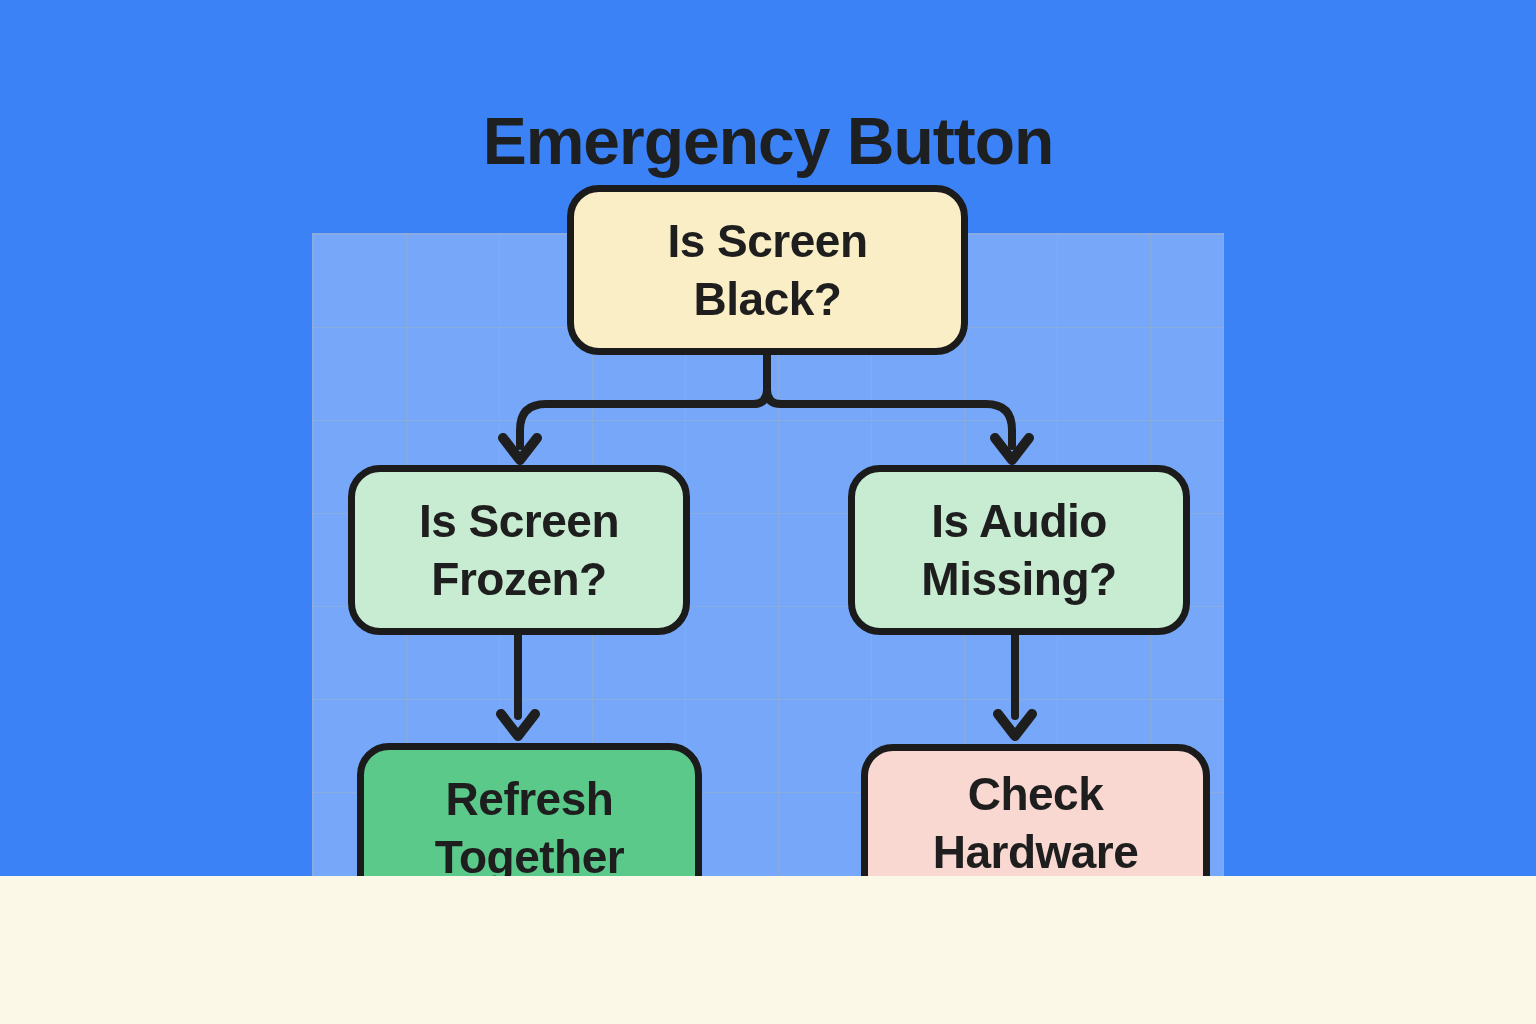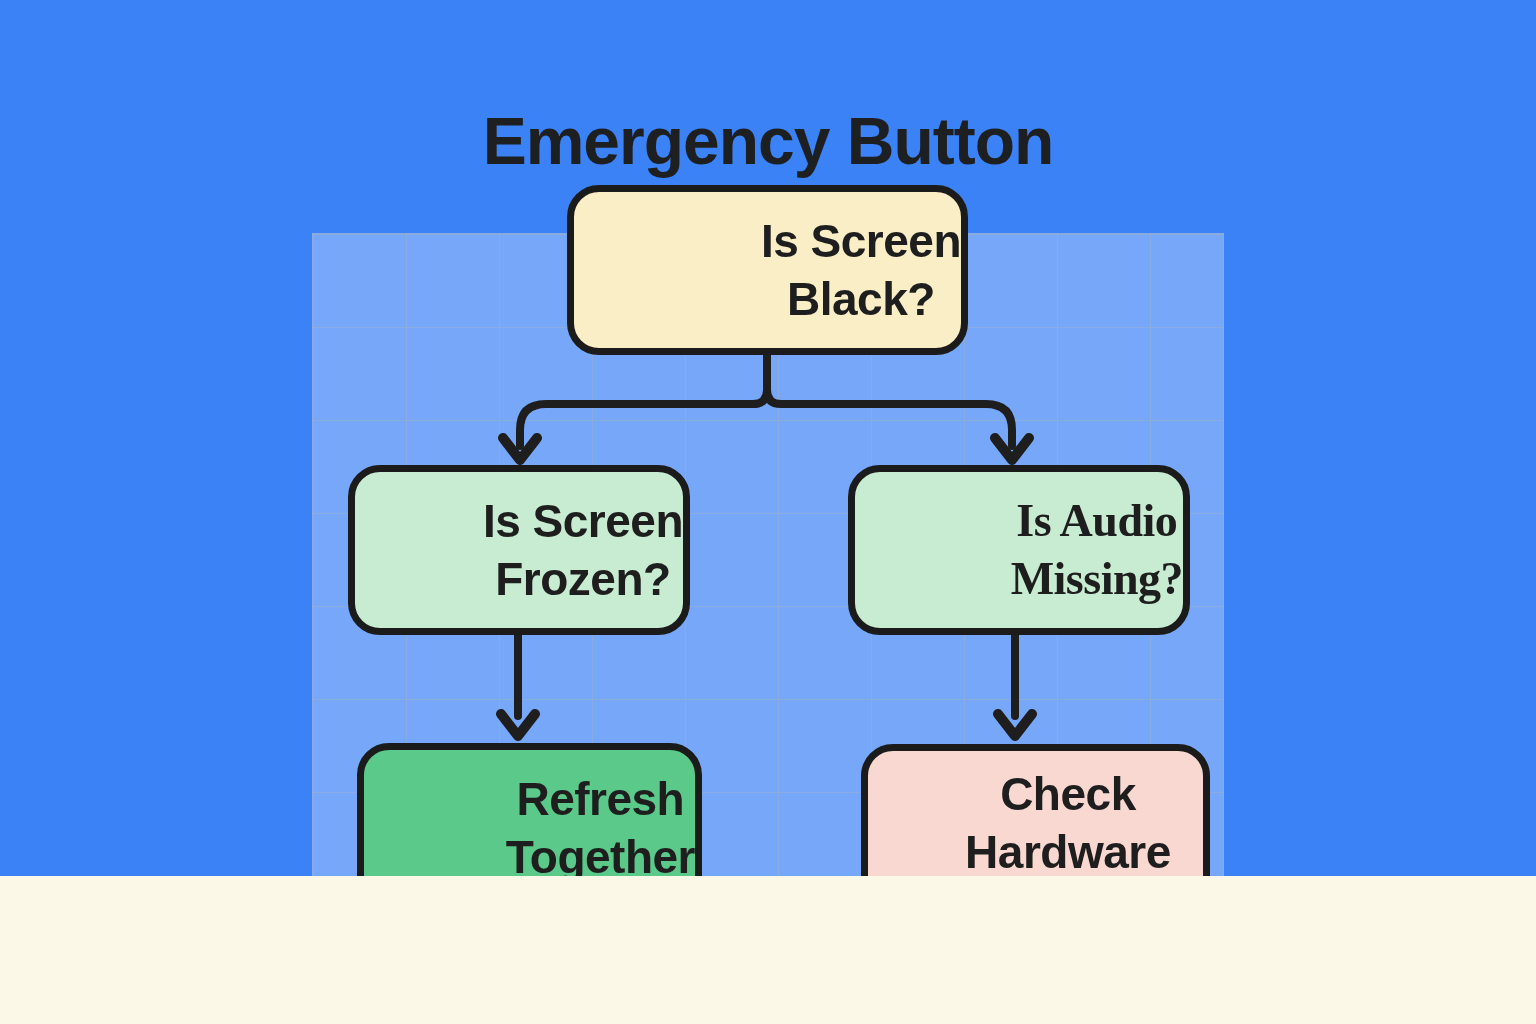--- a/index.html
+++ b/index.html
@@ -59,34 +59,34 @@
     stroke-linecap: round;
     stroke-linejoin: round;
   }
   .node {
     position: absolute;
     box-sizing: border-box;
     border: 7px solid #1B1B1B;
     border-radius: 32px;
     display: flex;
     align-items: center;
-    justify-content: flex-end;
+    justify-content: center;
     text-align: center;
   }
   .node-label {
     font-size: 46px;
     font-weight: bold;
     line-height: 58px;
     color: #1E1E1E;
     white-space: pre-line;
     letter-spacing: -0.5px;
   }
   .node-root   { left: 567px; top: 185px; width: 401px; height: 170px; }
   .node-left   { left: 348px; top: 465px; width: 342px; height: 170px; }
-  .node-right  { left: 848px; top: 465px; width: 342px; height: 170px; font-family: Liberation Serif, serif; }
+  .node-right  { left: 848px; top: 465px; width: 342px; height: 170px; }
   .node-bleft  { left: 357px; top: 743px; width: 345px; height: 169px; }
   .node-bright { left: 843px; top: 744px; width: 349px; height: 216px; margin-left: 18px; }
 </style>
 </head>
 <body>
 
 <div class="canvas">
 
   <div class="grid-panel"></div>
 

